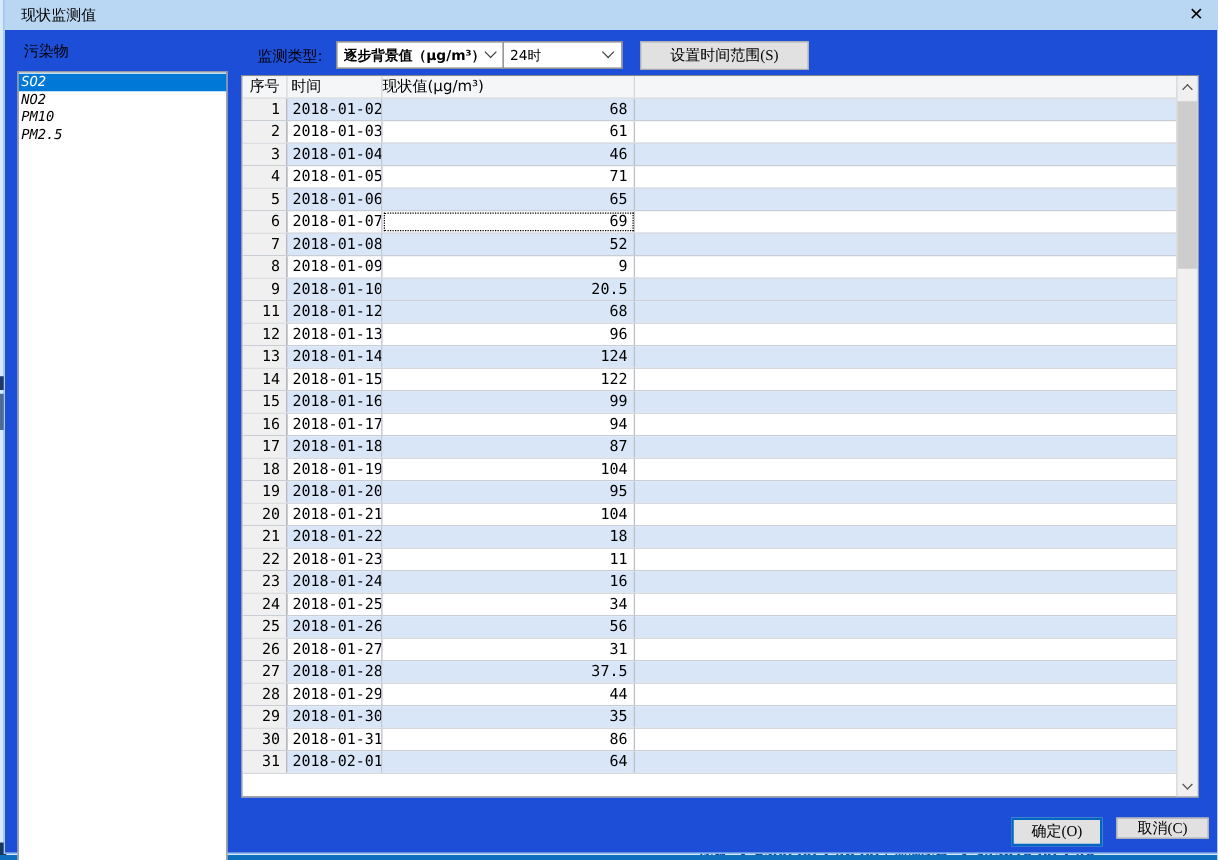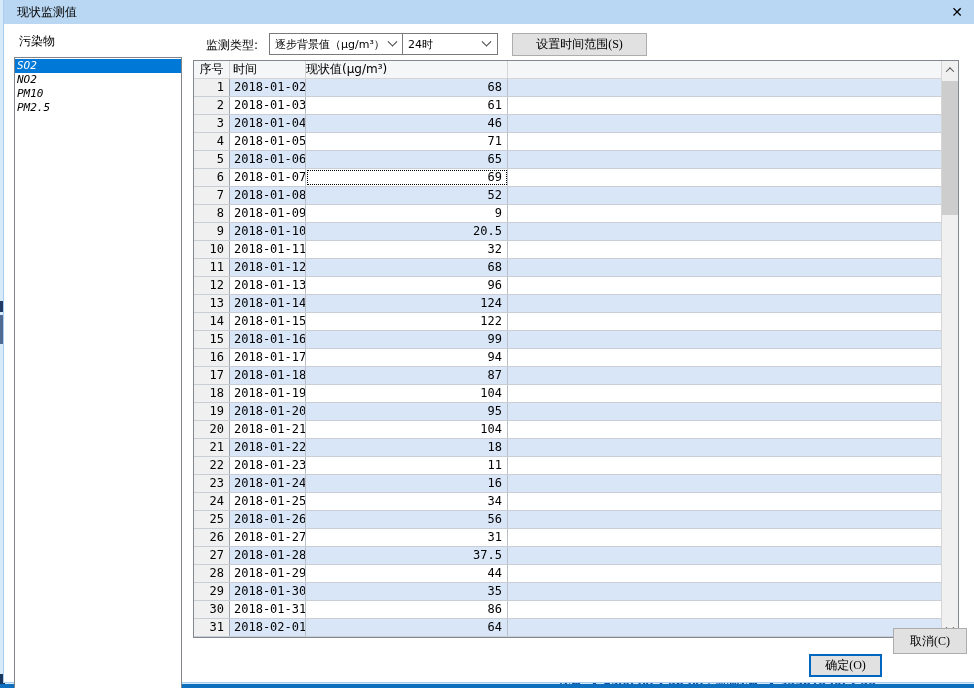--- a/index.html
+++ b/index.html
@@ -7,43 +7,43 @@
   body { font-family:"DejaVu Sans","Liberation Sans",sans-serif; font-size:12px; color:#000; background:#d7eaf9; position:relative; }
 
   
   .under-strip { position:absolute; left:0; top:684px; width:974px; height:4px; background:#0d6fbe; }
   .under-statusline { position:absolute; left:560px; top:676px; width:410px; height:8px; overflow:hidden; color:#0d4f9e; font-size:11px; font-weight:bold; white-space:nowrap; }
   .under-nub1 { position:absolute; left:0; top:301px; width:6px; height:11px; background:#1f3864; }
   .under-nub2 { position:absolute; left:0; top:315px; width:6px; height:29px; background:#4f6a93; }
   .under-corner { position:absolute; left:0; top:674px; width:5px; height:10px; background:#17375e; }
 
   
-  .dialog { position:absolute; left:3px; top:0; width:971px; height:683px; background:#ffffff; border-left:1px solid #a9cdee; border-bottom:1px solid #a9cdee; }
+  .dialog { position:absolute; left:3px; top:0; width:971px; height:683px; background:#1d4ed8; border-left:1px solid #a9cdee; border-bottom:1px solid #a9cdee; }
   .titlebar { position:absolute; left:0; top:0; width:100%; height:24px; background:#b9d7f3; display:flex; align-items:center; }
   .title-text { padding-left:13px; font-size:12px; }
   .close-btn { margin-left:auto; width:34px; height:24px; display:flex; align-items:center; justify-content:center; font-size:14px; cursor:pointer; }
 
   .lbl { position:absolute; font-size:12px; }
   .lbl-pollutant { left:15px; top:33px; }
   .lbl-type { left:202px; top:37px; }
 
   .listbox { position:absolute; left:10px; top:57px; width:168px; height:672px; background:#fff; border:1px solid #82838b; font-family:"DejaVu Sans Mono","Liberation Mono",monospace; font-size:11px; padding-top:1px;font-style:italic; }
   .listbox .item { height:14px; line-height:14px; padding-left:2px; cursor:default; }
   .listbox .item.selected { background:#0078d7; color:#fff; }
 
   .combo { position:absolute; height:22px; background:#fff; border:1px solid #7a7a7a; display:flex; align-items:center; font-size:11px; padding:0 3px 0 5px; cursor:default; }
-  .combo-type { left:265px; top:33px; width:135px; }
+  .combo-type { left:265px; top:33px; width:135px;font-weight:bold; }
   .combo-hour { left:398px; top:33px; width:96px; }
   .combo .txt { flex:1; white-space:nowrap; overflow:hidden; }
   .chev { width:7px; height:7px; border-right:1px solid #3c3c3c; border-bottom:1px solid #3c3c3c; transform:rotate(45deg) translate(-2px,-2px); margin-right:4px; flex:none; }
 
   .btn { background:#e1e1e1; border:1px solid #adadad; font-size:12px; display:flex; align-items:center; justify-content:center; cursor:pointer; font-family:Liberation Serif, serif; }
   .btn-settime { position:absolute; left:508px; top:33px; width:135px; height:23px; }
   .btn-ok { position:absolute; left:805px; top:654px; width:73px; height:23px; border:2px solid #0067c0; }
-  .btn-cancel { position:absolute; left:889px; top:628px; width:74px; height:26px; }
+  .btn-cancel { position:absolute; left:889px; top:654px; width:74px; height:17px; }
 
   
   .grid { position:absolute; left:189px; top:60px; width:766px; height:578px; background:#fff; border:1px solid #828790; display:flex; }
   .grid-cols { flex:1; overflow:hidden; }
   .hrow, .trow { display:flex; height:18px; }
   .hrow { background:#f5f6f7; border-bottom:1px solid #d5d5d5; }
   .hcell { font-size:12px; line-height:17px; border-right:1px solid #d5d5d5; white-space:nowrap; overflow:hidden; }
   .trow { border-bottom:1px solid #c9cdd4; }
   .trow.alt .c-date, .trow.alt .c-val, .trow.alt .c-fill { background:#d9e6f8; }
   .tcell { font-family:"DejaVu Sans Mono","Liberation Mono",monospace; font-size:12px; line-height:17px; border-right:1px solid #b9bec7; white-space:nowrap; overflow:hidden; }
@@ -170,26 +170,20 @@
     <div class="tcell c-fill"></div>
   </div>
 
   <div class="trow alt">
     <div class="tcell c-idx">9</div>
     <div class="tcell c-date">2018-01-10</div>
     <div class="tcell c-val">20.5</div>
     <div class="tcell c-fill"></div>
   </div>
 
-  <div class="trow">
-    <div class="tcell c-idx">10</div>
-    <div class="tcell c-date">2018-01-11</div>
-    <div class="tcell c-val">32</div>
-    <div class="tcell c-fill"></div>
-  </div>
 
   <div class="trow alt">
     <div class="tcell c-idx">11</div>
     <div class="tcell c-date">2018-01-12</div>
     <div class="tcell c-val">68</div>
     <div class="tcell c-fill"></div>
   </div>
 
   <div class="trow">
     <div class="tcell c-idx">12</div>

